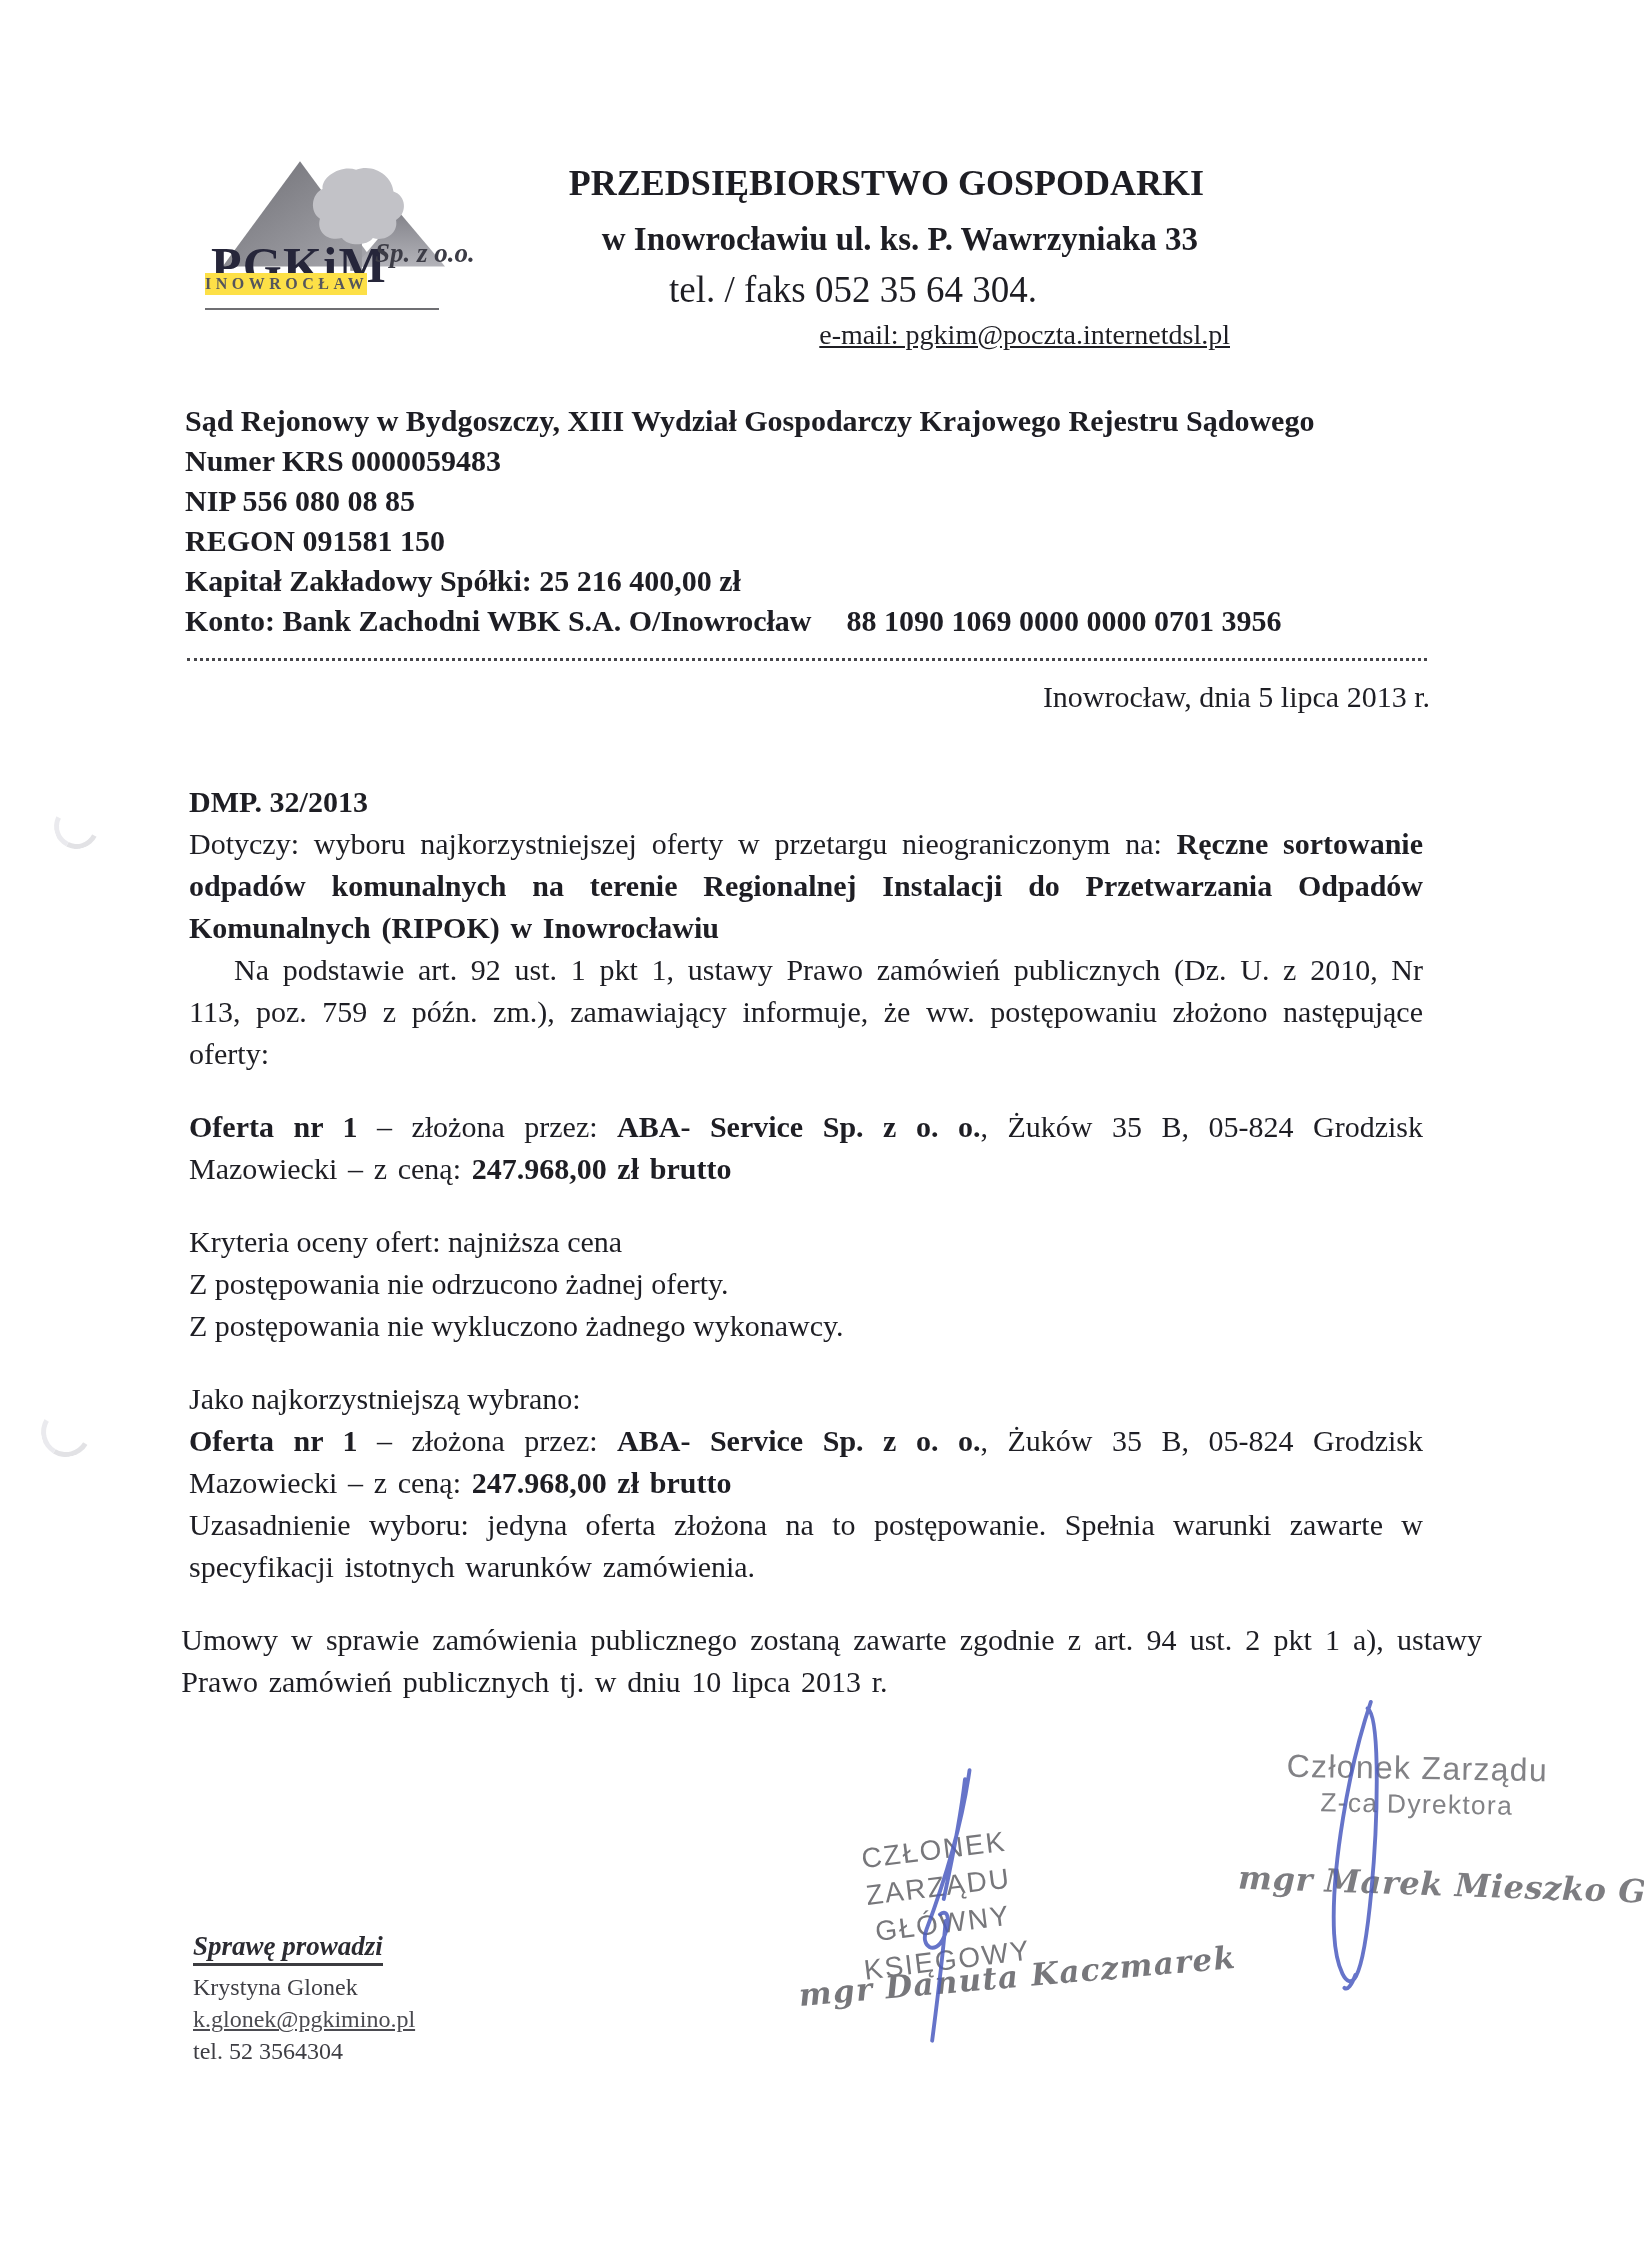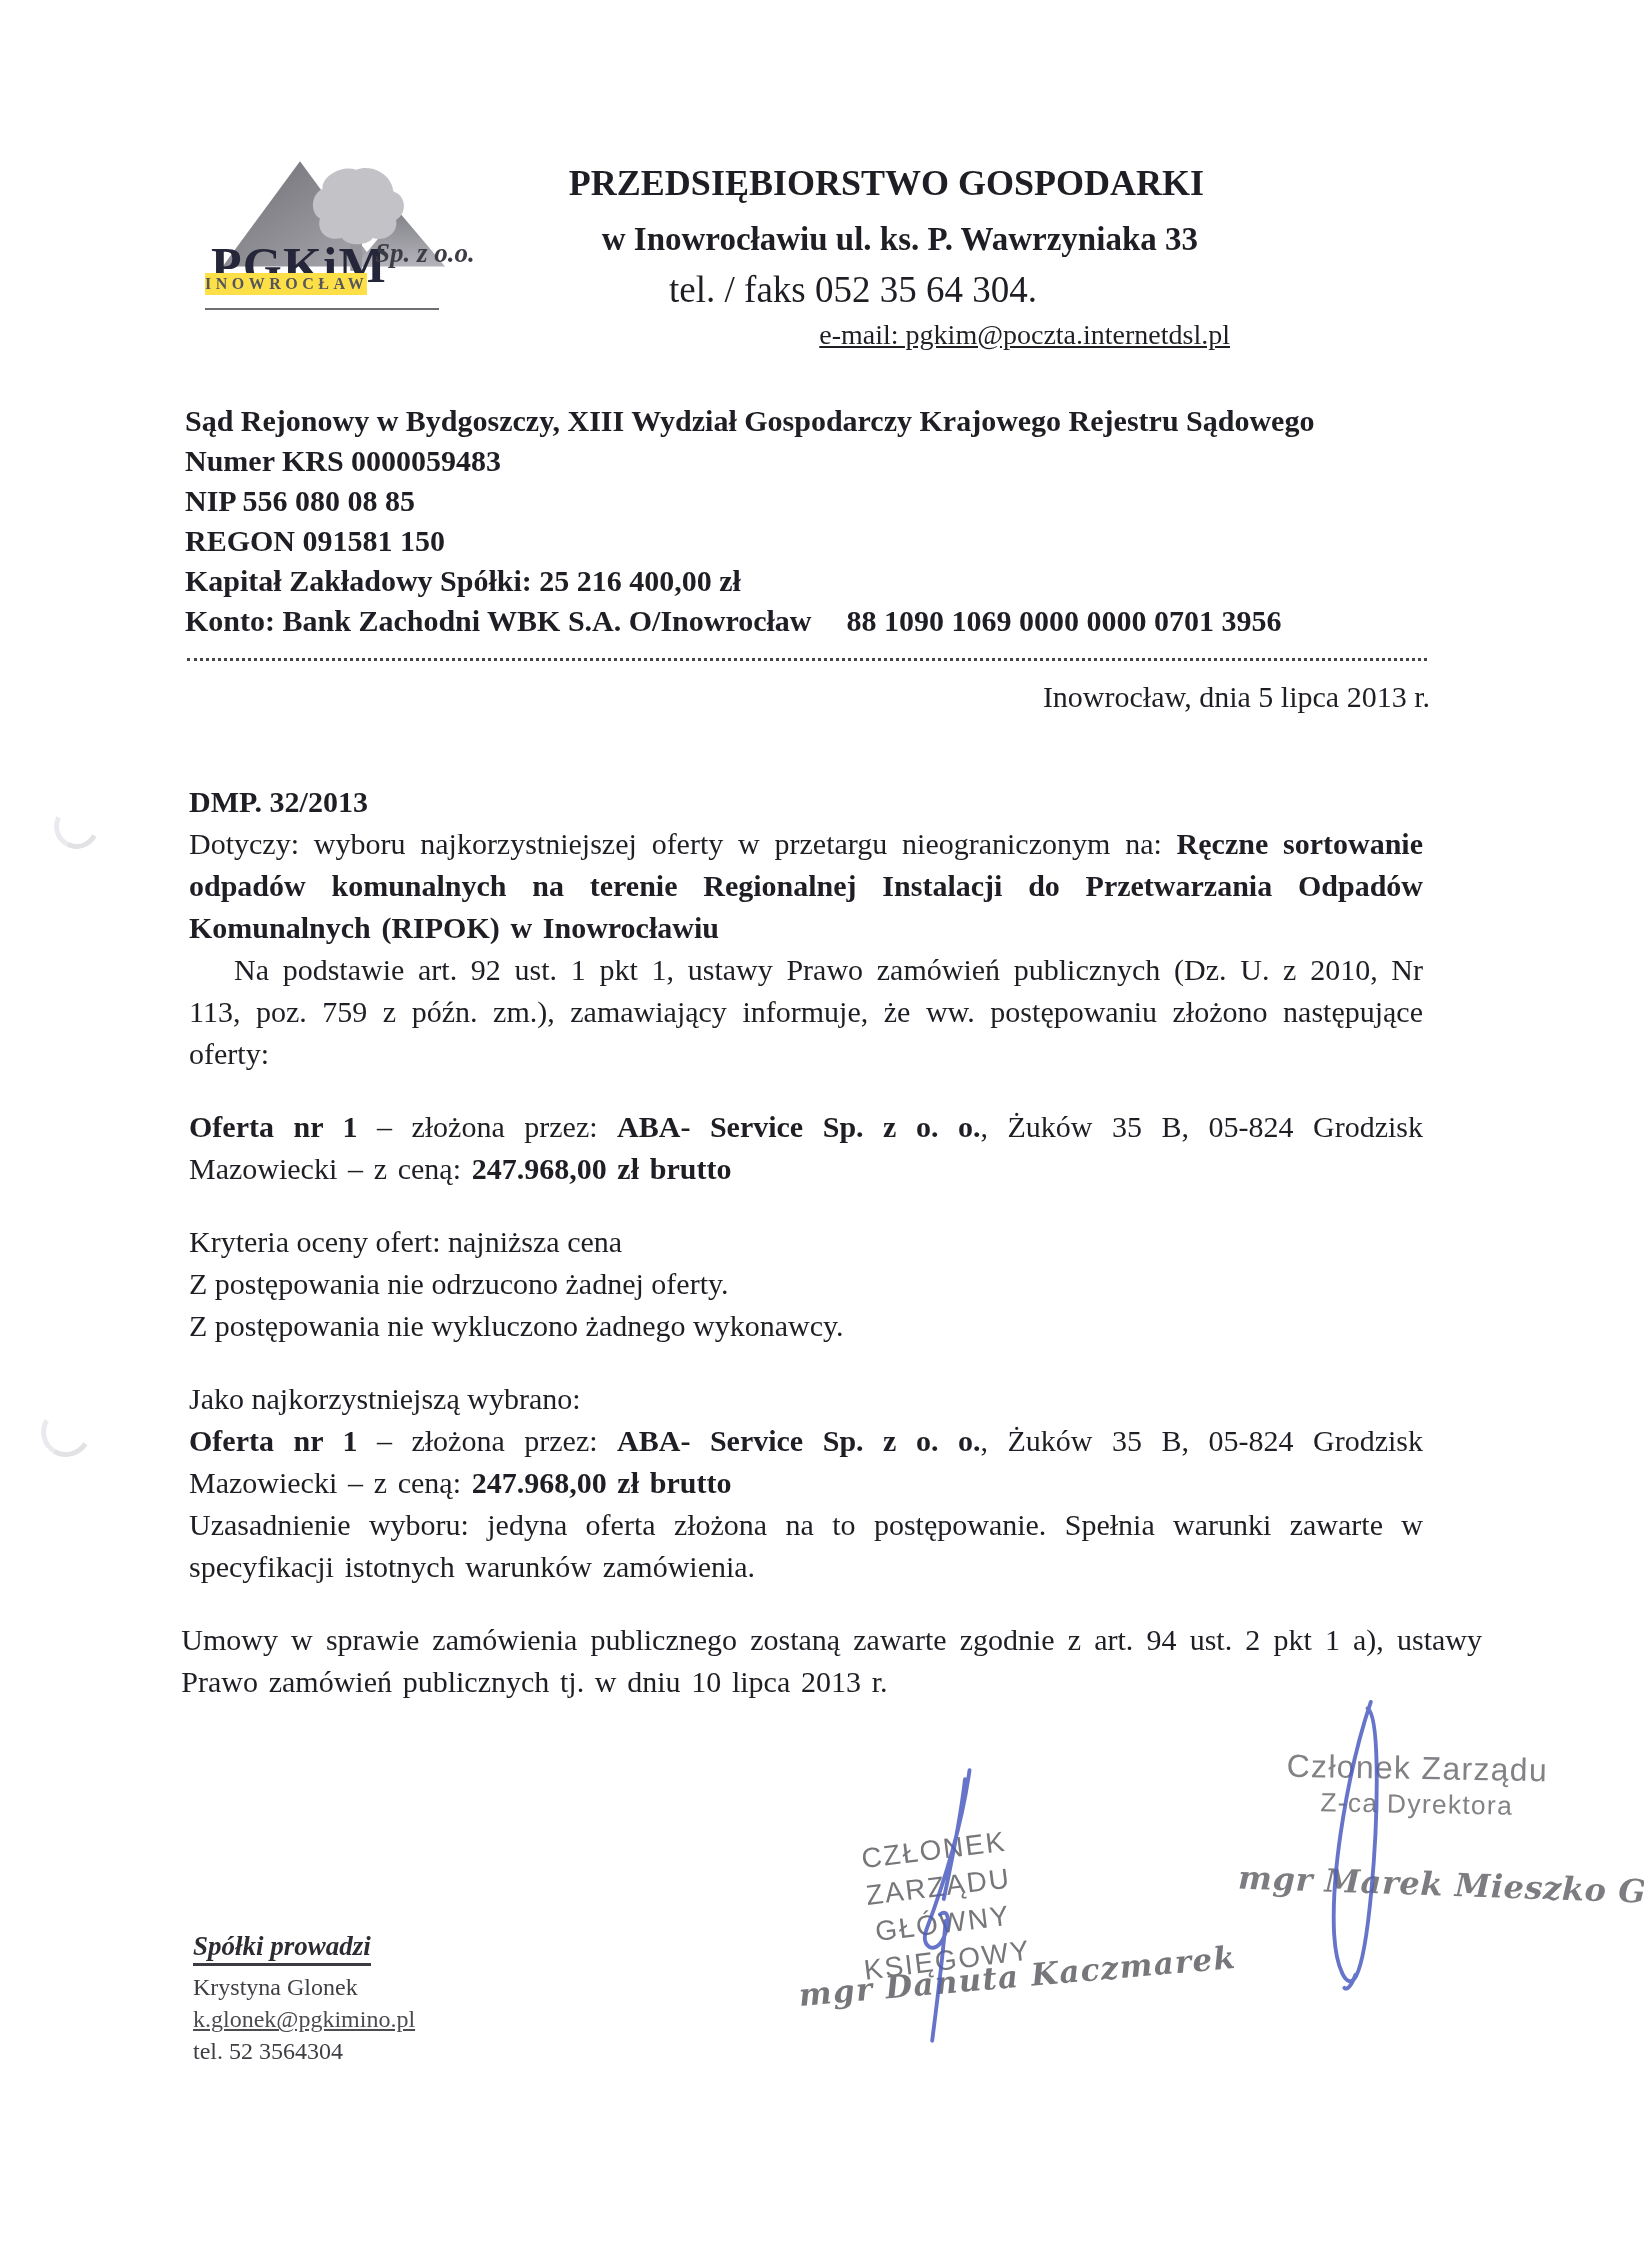--- a/index.html
+++ b/index.html
@@ -161,20 +161,20 @@
                M1498,2762 C1490,2832 1476,2896 1465,2948"></path>
       <path d="M2128,2642 C2094,2742 2066,2902 2071,3002
                C2074,3054 2091,3093 2105,3068
                C2124,3033 2139,2858 2137,2740
                C2136,2690 2132,2658 2123,2652
                M2104,3066 C2098,3082 2092,3090 2087,3086"></path>
     </g>
   </svg>
 
   <div class="footer">
-    <div class="label">Spółki prowadzi</div>
+    <div class="label">Sprawę prowadzi</div>
     <div>Krystyna Glonek</div>
     <div class="email">k.glonek@pgkimino.pl</div>
     <div>tel. 52 3564304</div>
   </div>
 
 </div>
 
 
 </body></html>

